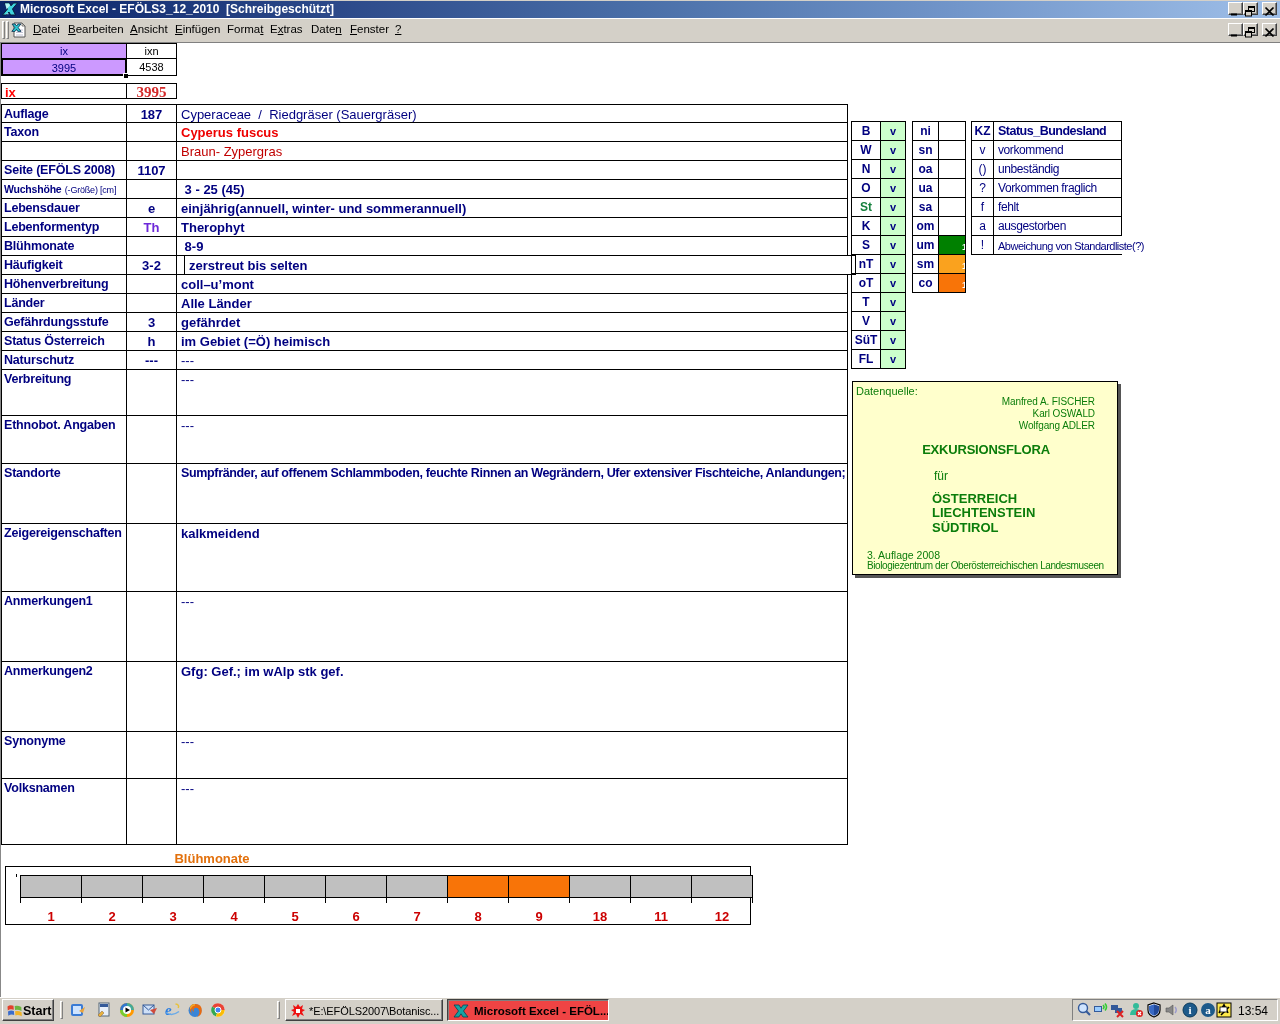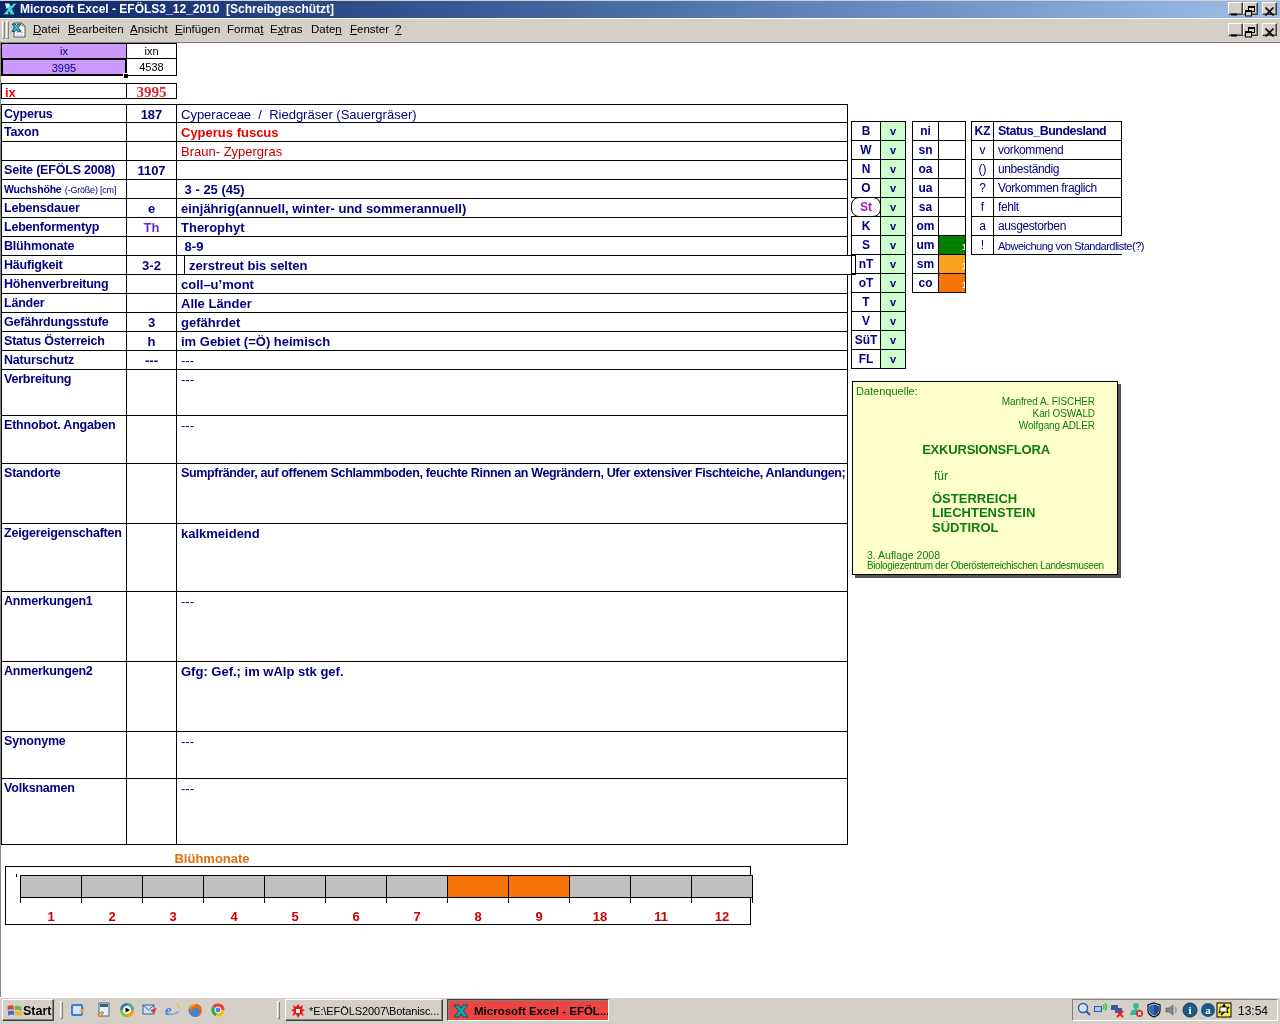--- a/index.html
+++ b/index.html
@@ -106,21 +106,21 @@
 <div class="cell ctr" style="left:126px;top:58px;width:51px;height:18px;font-size:11px;padding-top:2px;">4538</div>
 <div class="abs" style="left:123px;top:73px;width:5px;height:5px;background:#000;border-top:1px solid #fff;border-left:1px solid #fff;"></div>
 
 <div class="cell" style="left:1px;top:83px;width:126px;height:16px;">
     <span style="position:absolute;left:3px;top:1px;color:#f00;font-weight:bold;font-size:13px;">ix</span>
   </div>
 <div class="cell ctr" style="left:126px;top:83px;width:51px;height:16px;color:#d42a2a;font-weight:bold;font-family:'Liberation Serif',serif;font-size:15px;padding-top:0px;">3995</div>
 
 <div>
 <div class="cell" style="left:1px;top:104px;width:126px;height:19px;">
-      <span style="position:absolute;left:2px;top:2px;white-space:nowrap;color:#000080;font-weight:bold;font-size:12.5px;letter-spacing:-0.2px;">Cyperus</span>
+      <span style="position:absolute;left:2px;top:2px;white-space:nowrap;color:#000080;font-weight:bold;font-size:12.5px;letter-spacing:-0.2px;">Auflage</span>
     </div>
 <div class="cell ctr" style="left:126px;top:104px;width:51px;height:19px;color:#000080;font-weight:bold;font-size:13px;padding-top:2px;">187</div>
 <div class="cell" style="left:176px;top:104px;width:672px;height:19px;">
       <span style="position:absolute;left:4px;top:2px;white-space:nowrap;color:#000080;font-size:13px;">Cyperaceae&nbsp; /&nbsp; Riedgräser (Sauergräser)</span>
     </div>
 <div class="cell" style="left:1px;top:122px;width:126px;height:20px;">
       <span style="position:absolute;left:2px;top:2px;white-space:nowrap;color:#000080;font-weight:bold;font-size:12.5px;letter-spacing:-0.2px;">Taxon</span>
     </div>
 <div class="cell ctr" style="left:126px;top:122px;width:51px;height:20px;color:#000080;font-weight:bold;font-size:13px;padding-top:2px;"></div>
 <div class="cell" style="left:176px;top:122px;width:672px;height:20px;">
@@ -269,21 +269,21 @@
 </div>
 
 <div class="cell ctr" style="left:851px;top:121px;width:30px;height:20px;color:#000080;font-weight:bold;font-size:12px;padding-top:2px;">B</div>
 <div class="cell ctr" style="left:880px;top:121px;width:26px;height:20px;background:#ccffcc;color:#000080;font-weight:bold;font-size:11px;padding-top:3px;">v</div>
 <div class="cell ctr" style="left:851px;top:140px;width:30px;height:20px;color:#000080;font-weight:bold;font-size:12px;padding-top:2px;">W</div>
 <div class="cell ctr" style="left:880px;top:140px;width:26px;height:20px;background:#ccffcc;color:#000080;font-weight:bold;font-size:11px;padding-top:3px;">v</div>
 <div class="cell ctr" style="left:851px;top:159px;width:30px;height:20px;color:#000080;font-weight:bold;font-size:12px;padding-top:2px;">N</div>
 <div class="cell ctr" style="left:880px;top:159px;width:26px;height:20px;background:#ccffcc;color:#000080;font-weight:bold;font-size:11px;padding-top:3px;">v</div>
 <div class="cell ctr" style="left:851px;top:178px;width:30px;height:20px;color:#000080;font-weight:bold;font-size:12px;padding-top:2px;">O</div>
 <div class="cell ctr" style="left:880px;top:178px;width:26px;height:20px;background:#ccffcc;color:#000080;font-weight:bold;font-size:11px;padding-top:3px;">v</div>
-<div class="cell ctr" style="left:851px;top:197px;width:30px;height:20px;color:#a21caf;font-weight:bold;font-size:12px;padding-top:2px;border-radius:8px;">St</div>
+<div class="cell ctr" style="left:851px;top:197px;width:30px;height:20px;color:#15803d;font-weight:bold;font-size:12px;padding-top:2px;">St</div>
 <div class="cell ctr" style="left:880px;top:197px;width:26px;height:20px;background:#ccffcc;color:#000080;font-weight:bold;font-size:11px;padding-top:3px;">v</div>
 <div class="cell ctr" style="left:851px;top:216px;width:30px;height:20px;color:#000080;font-weight:bold;font-size:12px;padding-top:2px;">K</div>
 <div class="cell ctr" style="left:880px;top:216px;width:26px;height:20px;background:#ccffcc;color:#000080;font-weight:bold;font-size:11px;padding-top:3px;">v</div>
 <div class="cell ctr" style="left:851px;top:235px;width:30px;height:20px;color:#000080;font-weight:bold;font-size:12px;padding-top:2px;">S</div>
 <div class="cell ctr" style="left:880px;top:235px;width:26px;height:20px;background:#ccffcc;color:#000080;font-weight:bold;font-size:11px;padding-top:3px;">v</div>
 <div class="cell ctr" style="left:851px;top:254px;width:30px;height:20px;color:#000080;font-weight:bold;font-size:12px;padding-top:2px;">nT</div>
 <div class="cell ctr" style="left:880px;top:254px;width:26px;height:20px;background:#ccffcc;color:#000080;font-weight:bold;font-size:11px;padding-top:3px;">v</div>
 <div class="cell ctr" style="left:851px;top:273px;width:30px;height:20px;color:#000080;font-weight:bold;font-size:12px;padding-top:2px;">oT</div>
 <div class="cell ctr" style="left:880px;top:273px;width:26px;height:20px;background:#ccffcc;color:#000080;font-weight:bold;font-size:11px;padding-top:3px;">v</div>
 <div class="cell ctr" style="left:851px;top:292px;width:30px;height:20px;color:#000080;font-weight:bold;font-size:12px;padding-top:2px;">T</div>

